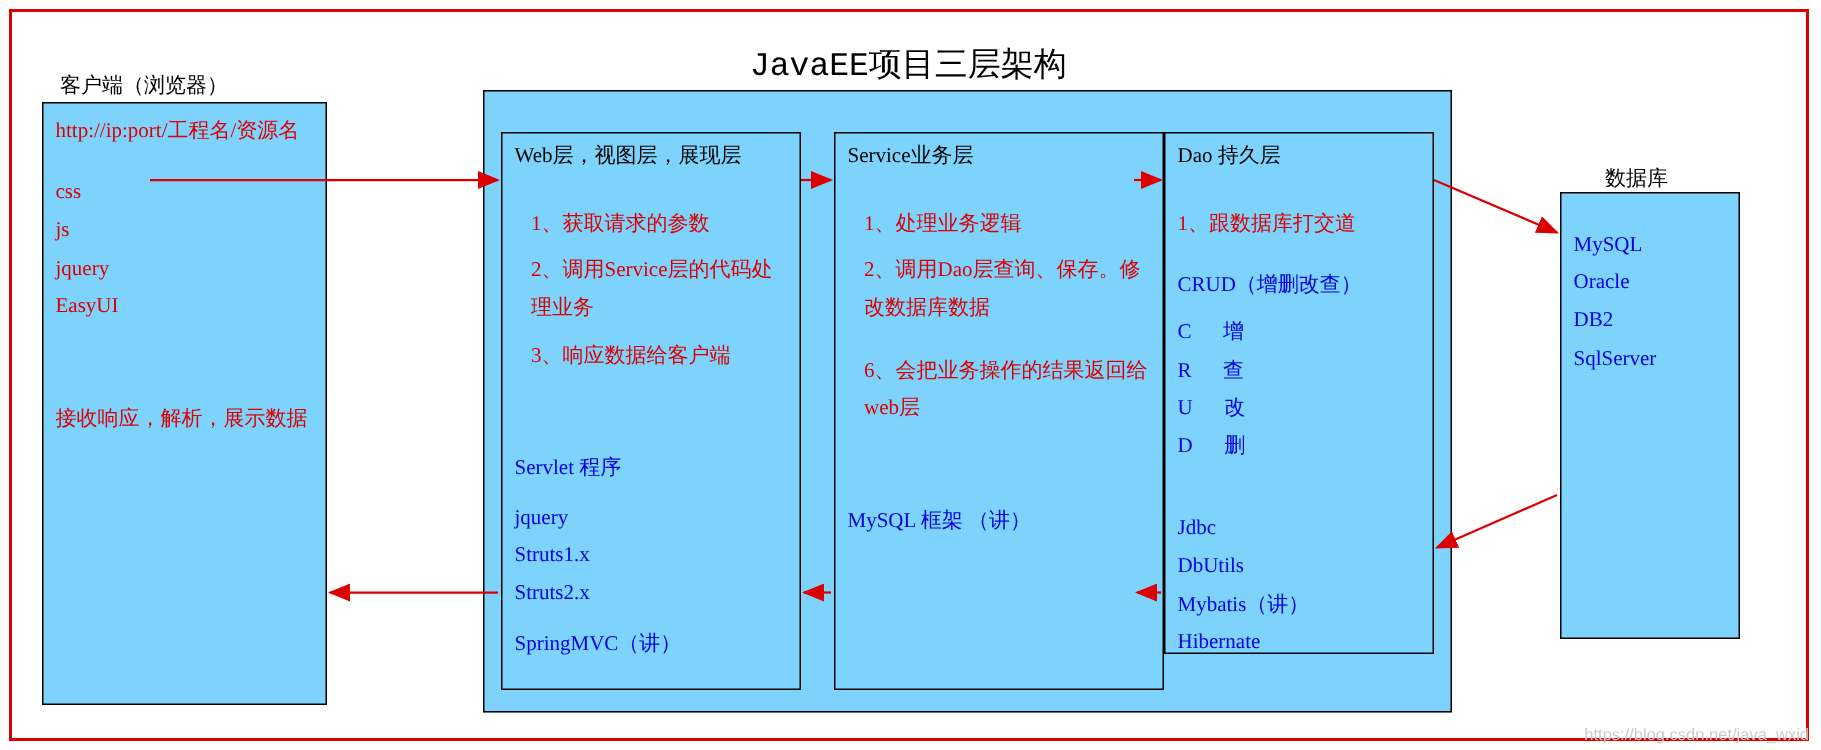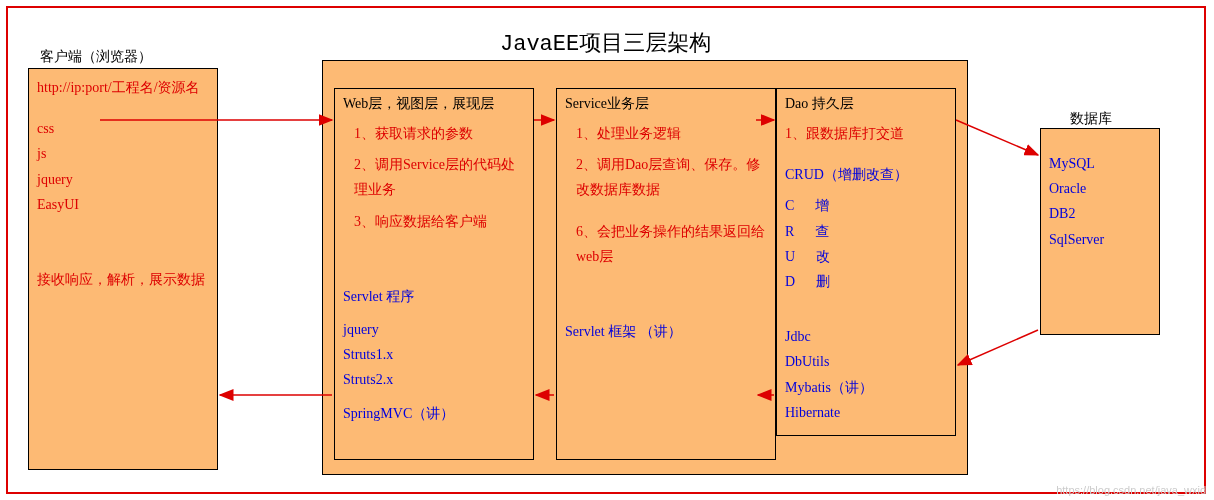--- a/index.html
+++ b/index.html
@@ -20,35 +20,35 @@
     }
     .title {
       position: absolute;
       left: 500px; top: 28px;
       font-size: 22px;
       font-family: Liberation Mono, monospace;
     }
     .box {
       position: absolute;
       border: 1px solid #000;
-      background: #fdba74;
+      background: #7dd3fc;
       padding: 6px 8px;
     }
     .client-box { left: 28px; top: 68px; width: 190px; height: 402px; }
     .client-title { position: absolute; left: 40px; top: 48px; }
     .arch-frame { left: 322px; top: 60px; width: 646px; height: 415px; }
     .web-box { left: 334px; top: 88px; width: 200px; height: 372px; }
     .service-box { left: 556px; top: 88px; width: 220px; height: 372px; }
     .dao-box { left: 776px; top: 88px; width: 180px; height: 348px; }
-    .db-box { left: 1040px; top: 128px; width: 120px; height: 207px; font-family: Liberation Serif, serif; }
+    .db-box { left: 1040px; top: 128px; width: 120px; height: 298px; font-family: Liberation Serif, serif; }
     .db-title { position: absolute; left: 1070px; top: 110px; }
     .red { color: #d00; }
     .blue { color: #00d; }
     .line { line-height: 1.8; white-space: pre-wrap; }
-    .box-heading { margin-bottom: 8px; }
+    .box-heading { margin-bottom: 24px; }
     .section { margin-bottom: 6px; margin-left: 11px; }
     .gap-sm { margin-top: 16px; }
     .gap-md { margin-top: 30px; }
     .gap-lg { margin-top: 50px; }
     svg.arrows {
       position: absolute;
       left: 0; top: 0;
       width: 1214px; height: 500px;
       pointer-events: none;
     }
@@ -96,21 +96,21 @@
   <div class="blue line">SpringMVC（讲）</div>
 </div>
 
 <div class="box service-box">
   <div class="box-heading">Service业务层</div>
   <div class="red line section">1、处理业务逻辑</div>
   <div class="red line section">2、调用Dao层查询、保存。修改数据库数据</div>
   <div class="gap-sm"></div>
   <div class="red line section">6、会把业务操作的结果返回给web层</div>
   <div class="gap-lg"></div>
-  <div class="blue line">Servlet 框架 （讲）</div>
+  <div class="blue line">MySQL 框架 （讲）</div>
 </div>
 
 <div class="box dao-box">
   <div class="box-heading">Dao 持久层</div>
   <div class="red line">1、跟数据库打交道</div>
   <div class="gap-sm"></div>
   <div class="blue line">CRUD（增删改查）</div>
   <div style="height:6px"></div>
   <div class="blue line">C      增</div>
   <div class="blue line">R      查</div>

